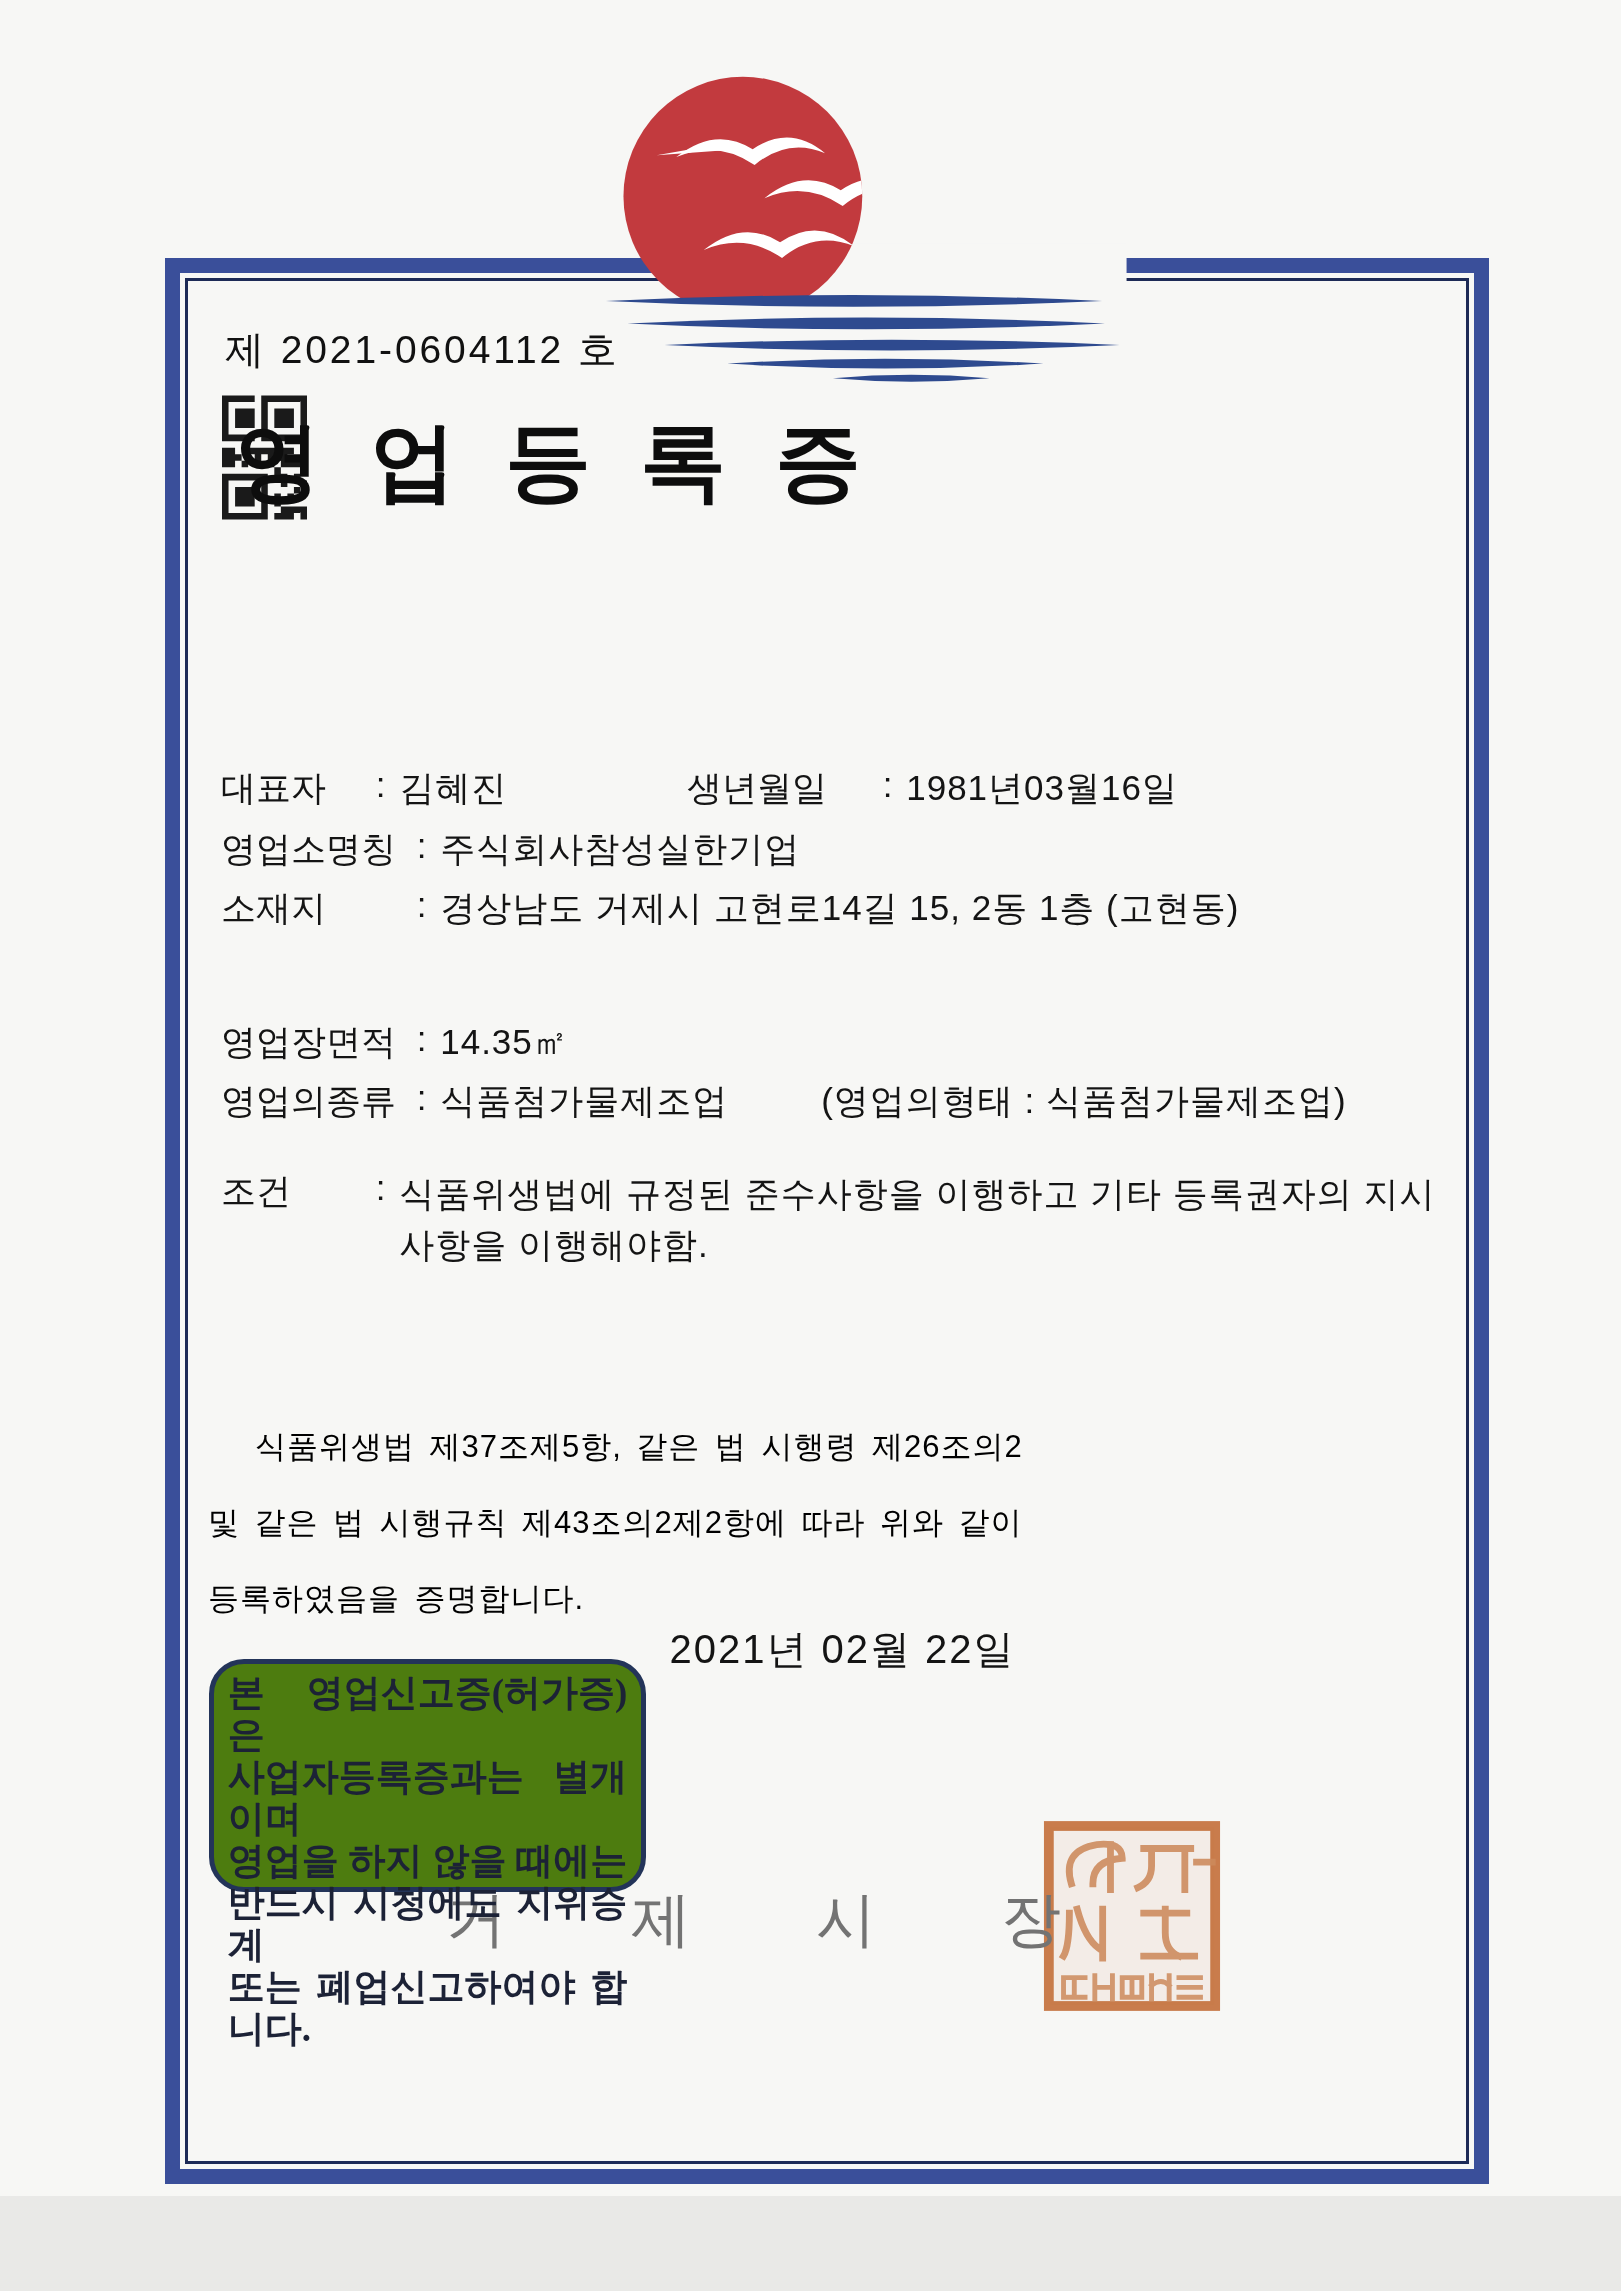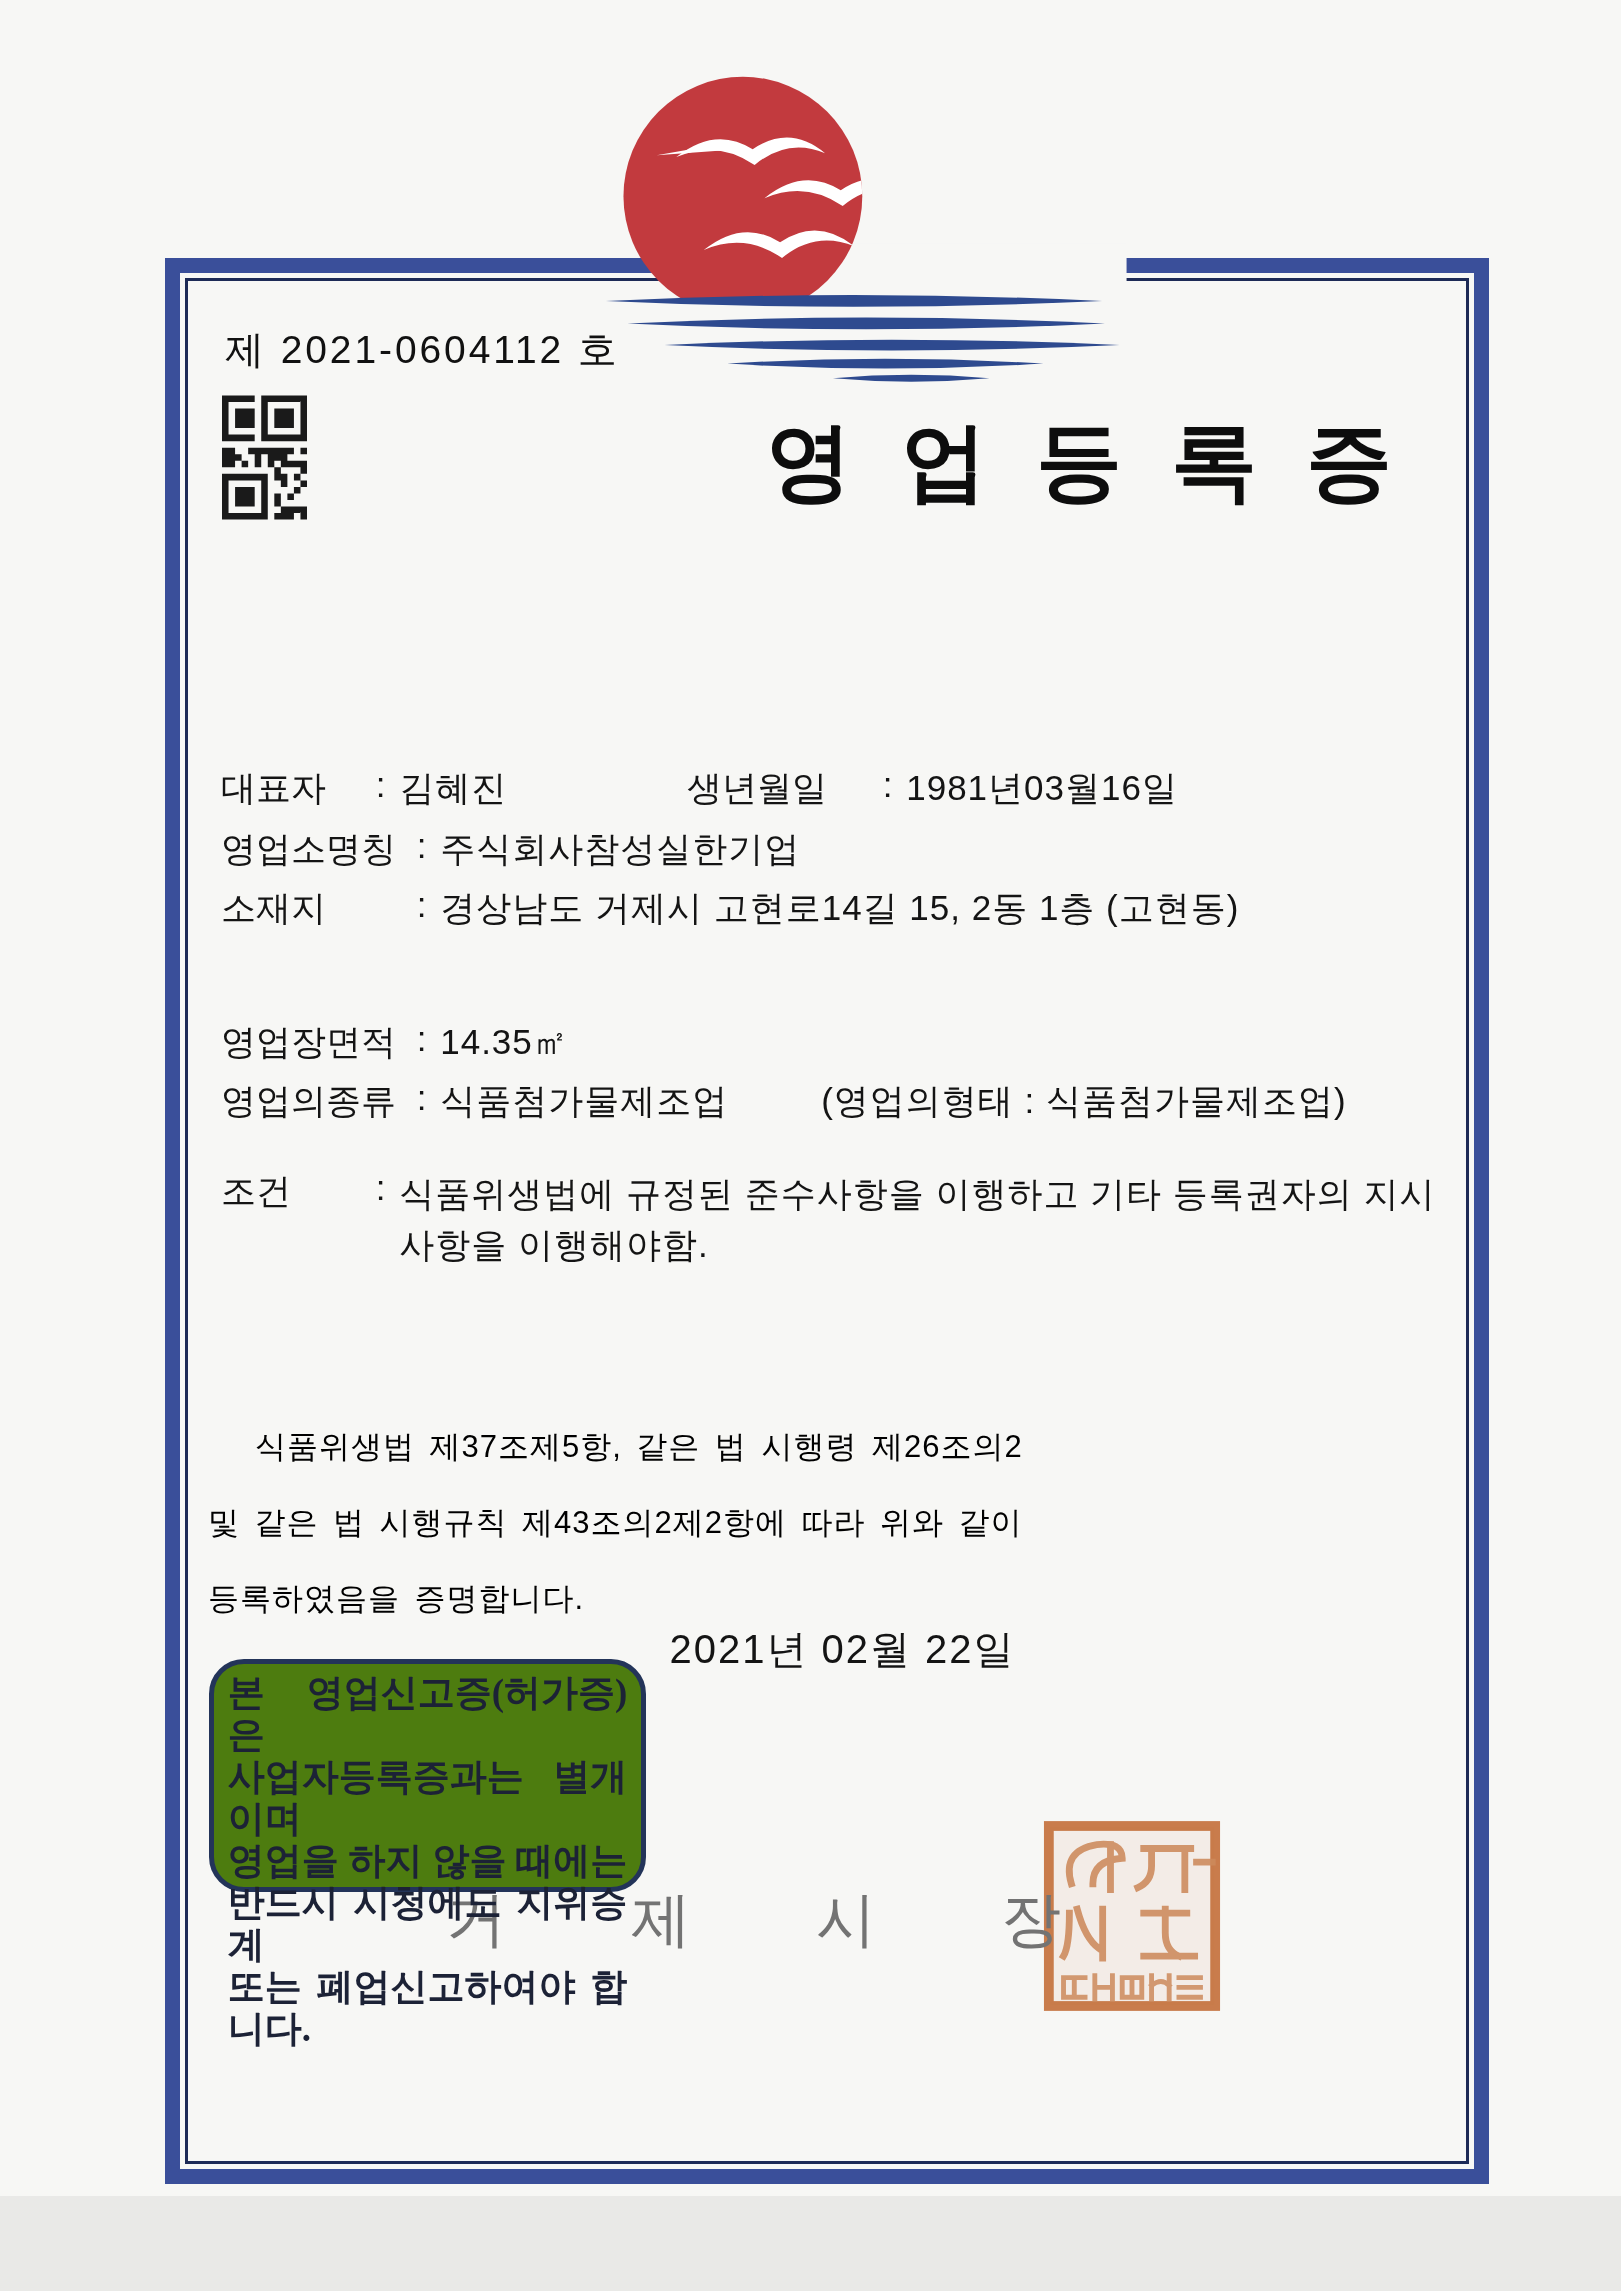--- a/index.html
+++ b/index.html
@@ -14,21 +14,21 @@
   .frame-inner{position:absolute; inset:4.9px; border:3.9px solid #1d2a56;}
   
   .logo{position:absolute; left:578px; top:69px; width:549px; height:323px; z-index:5;}
   
   .doc-number{position:absolute; left:225px; top:323px; font-size:39px; letter-spacing:2.9px; color:#111;}
   
   .qr{position:absolute; line-height:0;}
   .qr-top{left:222px; top:395px;}
   .qr-bottom{left:1565px; top:2213px;}
   
-  .title{position:absolute; left:186px; top:404px; width:1255px; text-align:right;
+  .title{position:absolute; left:186px; top:404px; width:1255px; text-align:left;
     font-size:86px; font-weight:700; letter-spacing:49px; padding-left:49px; box-sizing:border-box; color:#0d0d0d;}
   
   .frow{position:absolute; left:221px; width:1255px; font-size:35px; white-space:nowrap;}
   .flabel{display:inline-block; width:145px; text-align:justify; text-align-last:justify; vertical-align:top;}
   .flabel.w5{width:186px;}
   .fcolon{display:inline-block; margin:0 13.7px 0 9.8px; vertical-align:top;}
   .fvalue{display:inline-block; vertical-align:top; letter-spacing:1px;}
   .fpair2{position:absolute; left:466px; top:0;}
   .fpair2 .flabel{width:186px;}
   .fextra{display:inline-block; margin-left:93px; letter-spacing:1px;text-align:center;}

